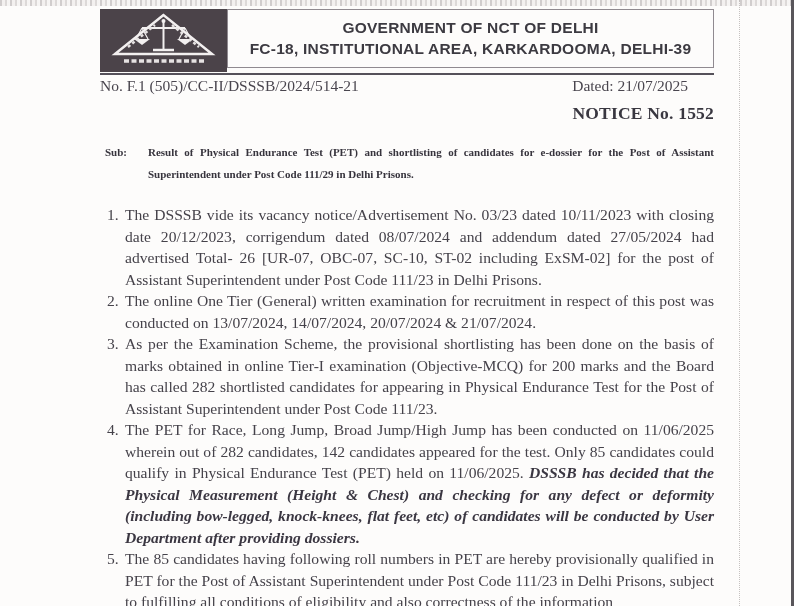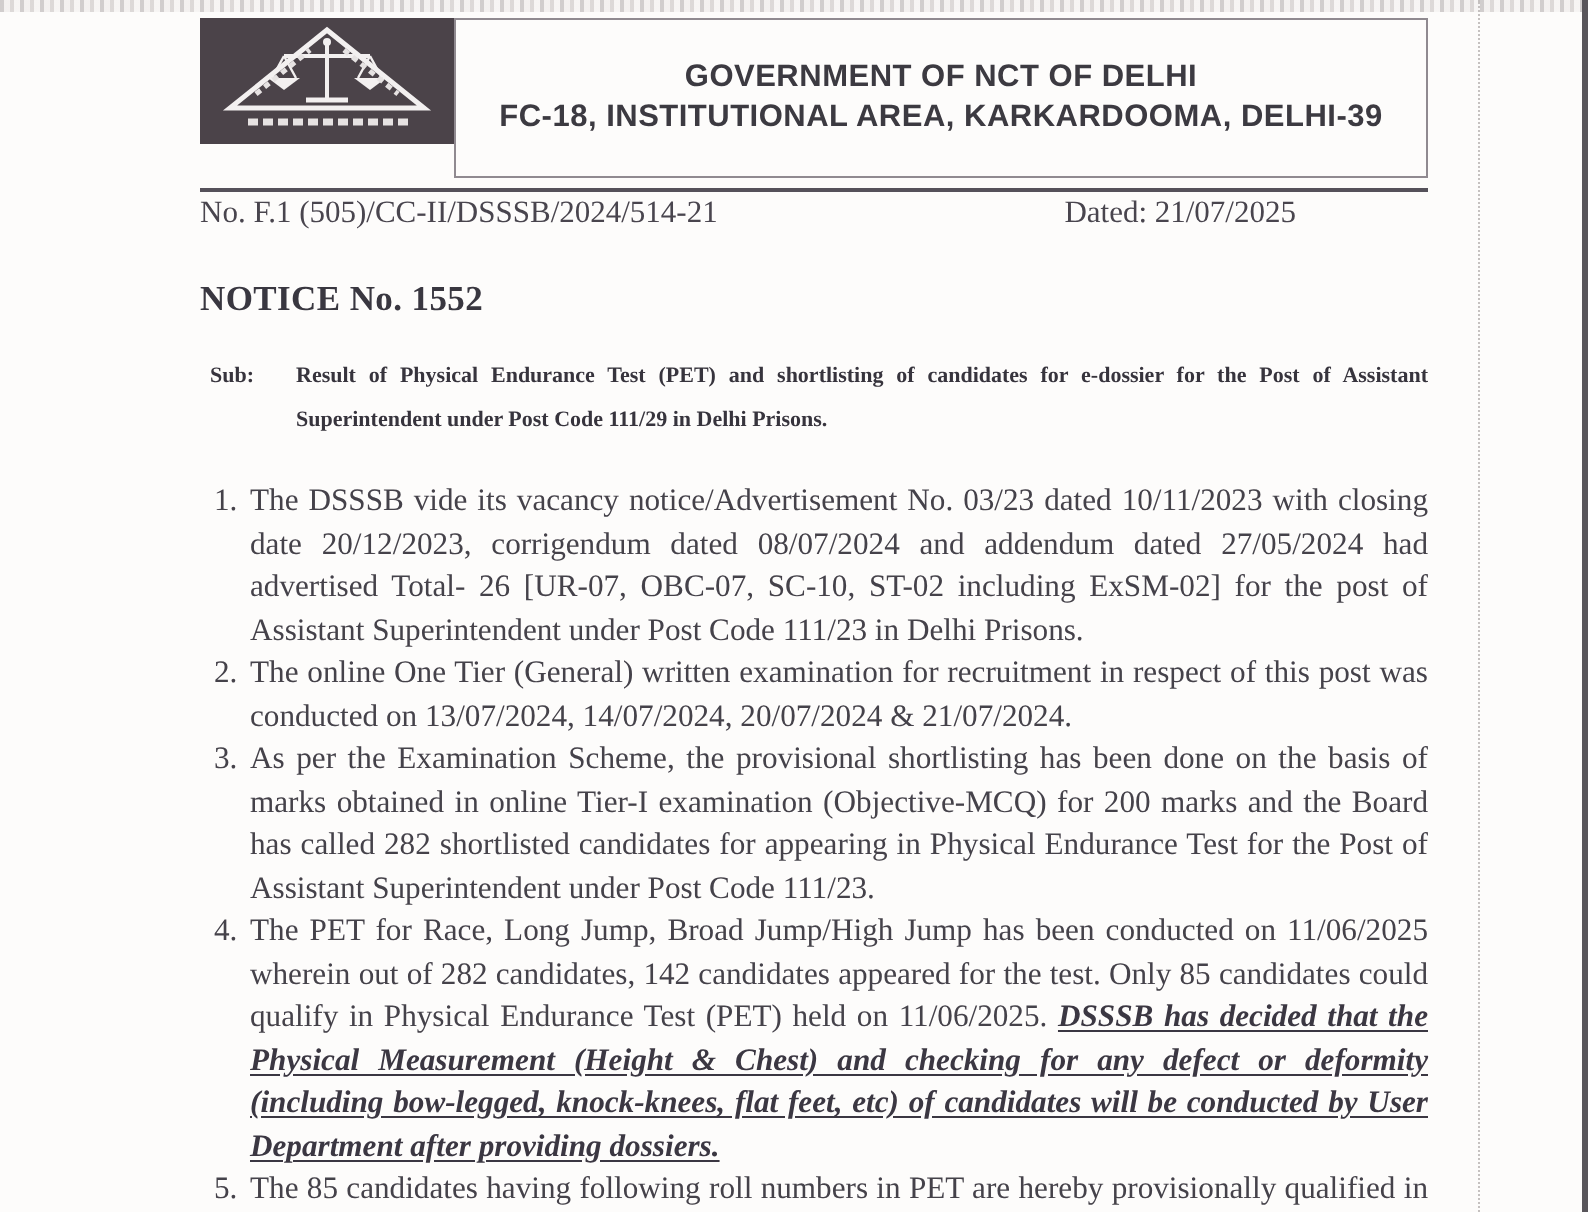--- a/index.html
+++ b/index.html
@@ -16,54 +16,54 @@
   }
   .scan-fold{
     position:absolute;top:0;left:739px;width:0;height:606px;
     border-left:1px dotted #bcb7b6;opacity:.85;
   }
   .scan-right{
     position:absolute;top:0;right:0;width:3px;height:606px;background:#59565b;
   }
   
   .content{position:absolute;left:100px;top:9px;width:614px;color:#45424a;}
-  .header-row{display:flex;align-items:stretch;height:80px;}
+  .header-row{display:flex;align-items:stretch;height:59px;}
   .logo-box{flex:none;width:127px;height:63px;background:#4b4349;}
   .logo-box svg{display:block;width:100%;height:100%;}
   .org-box{
     flex:1;border:1px solid #908a90;
     display:flex;flex-direction:column;align-items:center;justify-content:center;
     font-family:"Liberation Sans", sans-serif;font-weight:bold;
     font-size:15.5px;line-height:20.5px;color:#3c3a41;letter-spacing:.25px;
     text-align:center;
   }
   .rule{border-top:2px solid #55515a;margin-top:5px;}
   .ref-row{
     display:flex;justify-content:space-between;
     font-size:15.5px;color:#49454e;padding-top:2px;gap:20px;
   }
-  .ref-date{margin-right:66px;}
+  .ref-date{margin-right:26px;}
   .notice-title{
-    text-align:left;font-weight:bold;font-size:17.5px;color:#393740;
-    margin-top:23px;letter-spacing:.2px;
+    text-align:right;font-weight:bold;font-size:17.5px;color:#393740;
+    margin-top:8px;letter-spacing:.2px;
   }
   .subject{
     display:flex;margin-top:18px;padding-left:5px;
     font-weight:bold;font-size:11px;line-height:21.5px;color:#37343d;
   }
   .subject .sub-label{flex:none;width:43px;}
   .subject .sub-text{flex:1;text-align:justify;}
   .items{margin-top:19px;}
   .item{
     display:flex;font-size:15.6px;line-height:21.5px;color:#45424a;
   }
   .item .num{flex:none;width:18px;padding-left:7px;}
   .item .txt{flex:1;text-align:justify;}
   .emphasis{
-    font-weight:bold;font-style:italic;text-decoration:underline;
+    font-weight:bold;font-style:italic;
     text-underline-offset:2px;color:#3b3742;
   }
 </style>
 </head>
 <body>
 
 <div class="scan-top"></div>
 <div class="scan-fold"></div>
 <div class="scan-right"></div>
 

